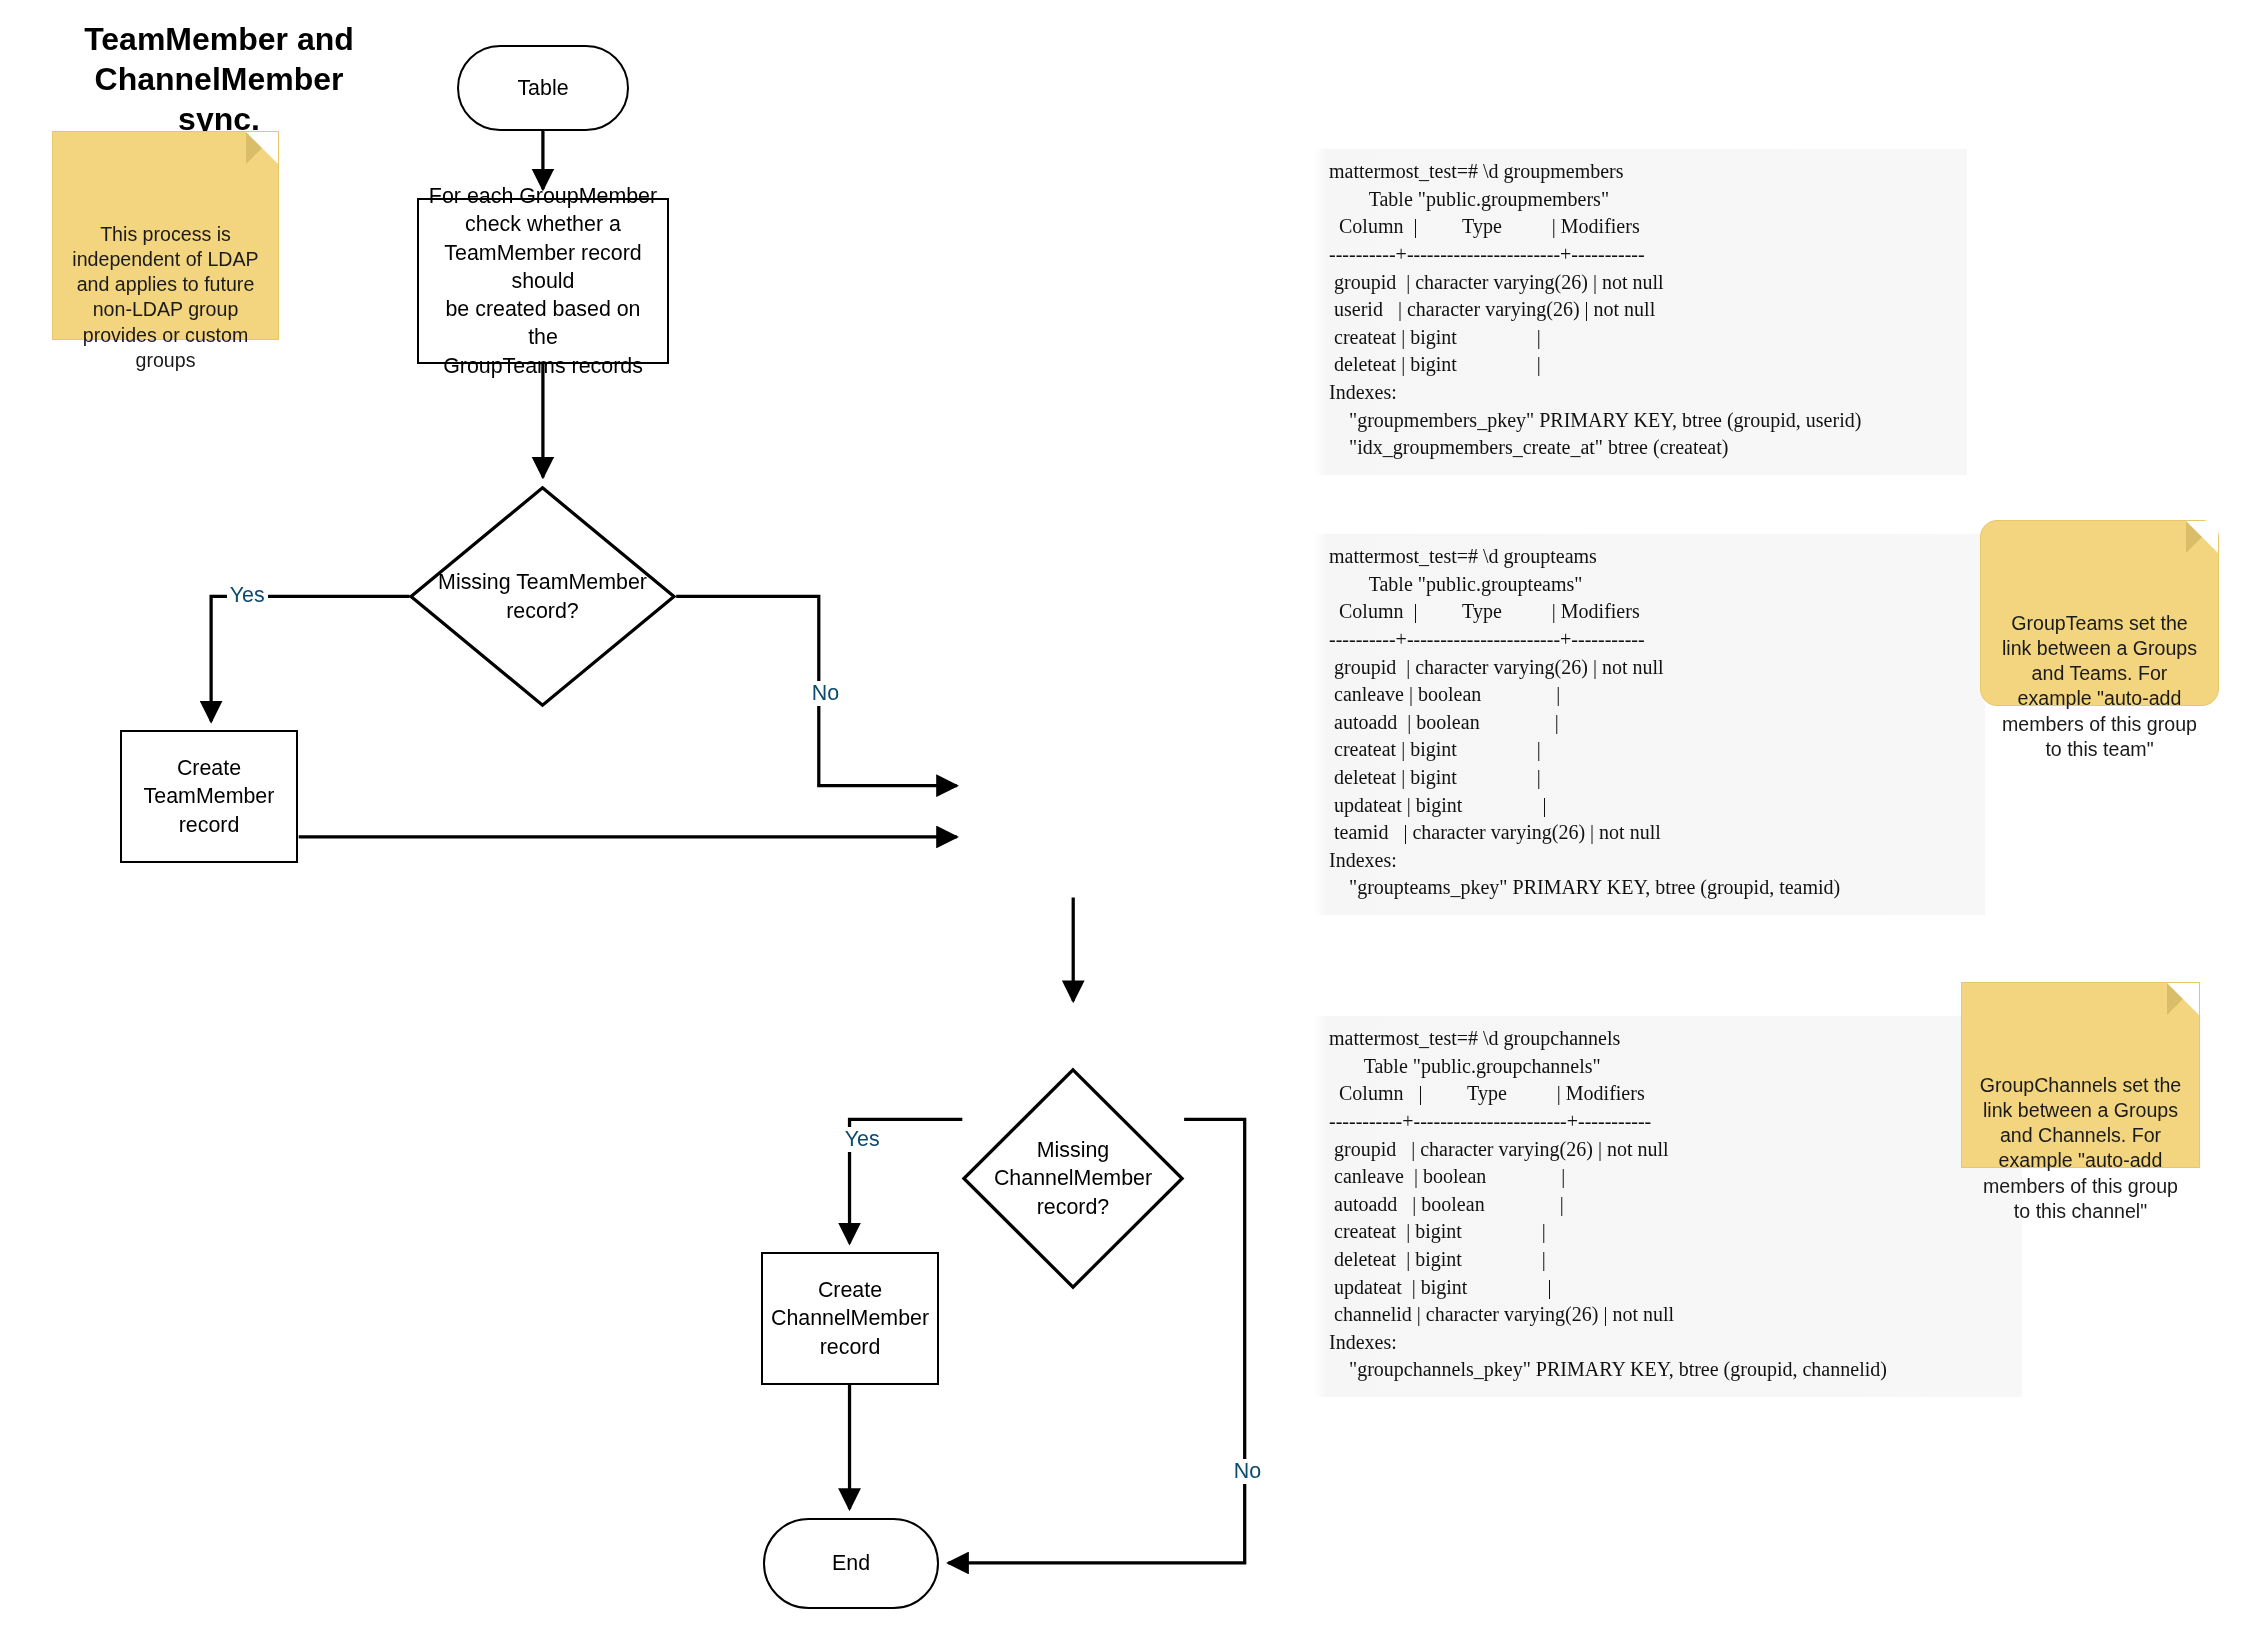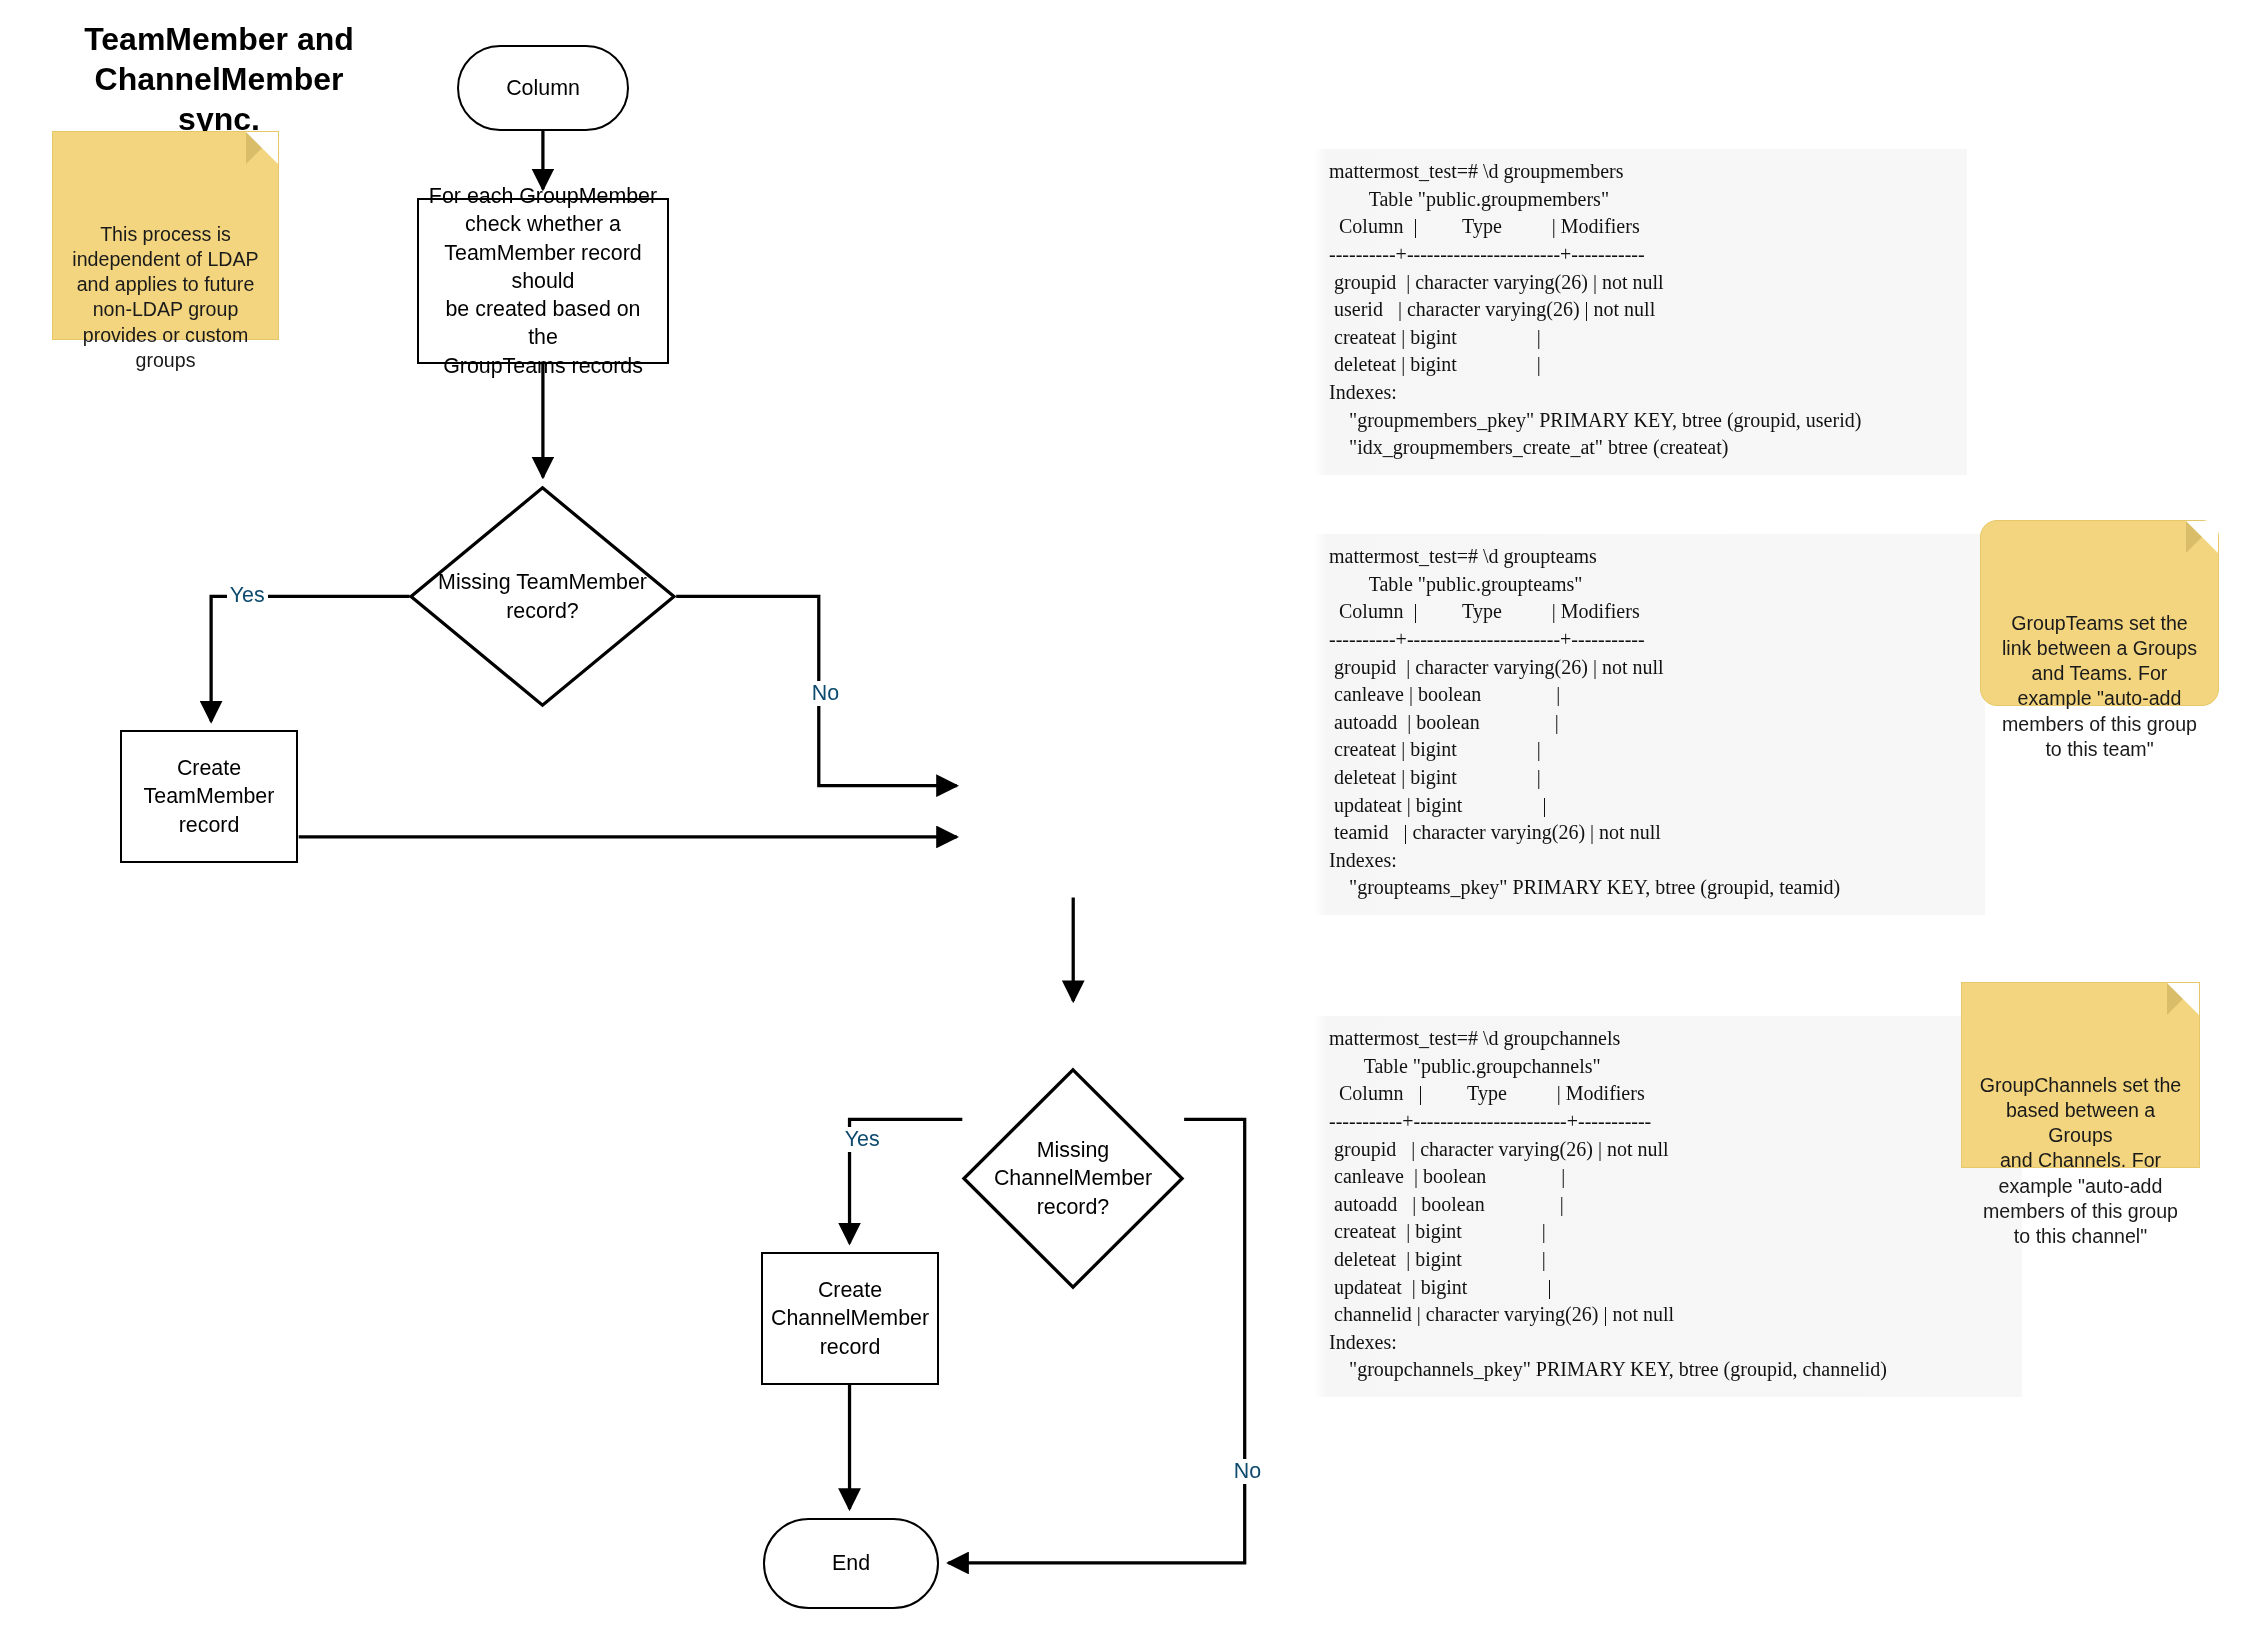--- a/index.html
+++ b/index.html
@@ -174,21 +174,21 @@
     <div class="fold"></div>
     <div class="note-text">This process is
 independent of LDAP
 and applies to future
 non-LDAP group
 provides or custom
 groups</div>
   </div>
 
   <div class="node terminator" style="left:457px; top:45px; width:172px; height:86px;">
-    <span>Column</span>
+    <span>Table</span>
   </div>
 
   <div class="node process" style="left:417px; top:198px; width:252px; height:166px;">
     <span>For each GroupMember
 check whether a
 TeamMember record should
 be created based on the
 GroupTeams records</span>
   </div>
 
@@ -279,21 +279,21 @@
 and Teams. For
 example "auto-add
 members of this group
 to this team"</div>
   </div>
 
   <div class="note" style="left:1961px; top:982px; width:239px; height:186px;">
     <div class="fold-shade"></div>
     <div class="fold"></div>
     <div class="note-text">GroupChannels set the
-based between a Groups
+link between a Groups
 and Channels. For
 example "auto-add
 members of this group
 to this channel"</div>
   </div>
 
 </div>
 
 
 </body></html>

